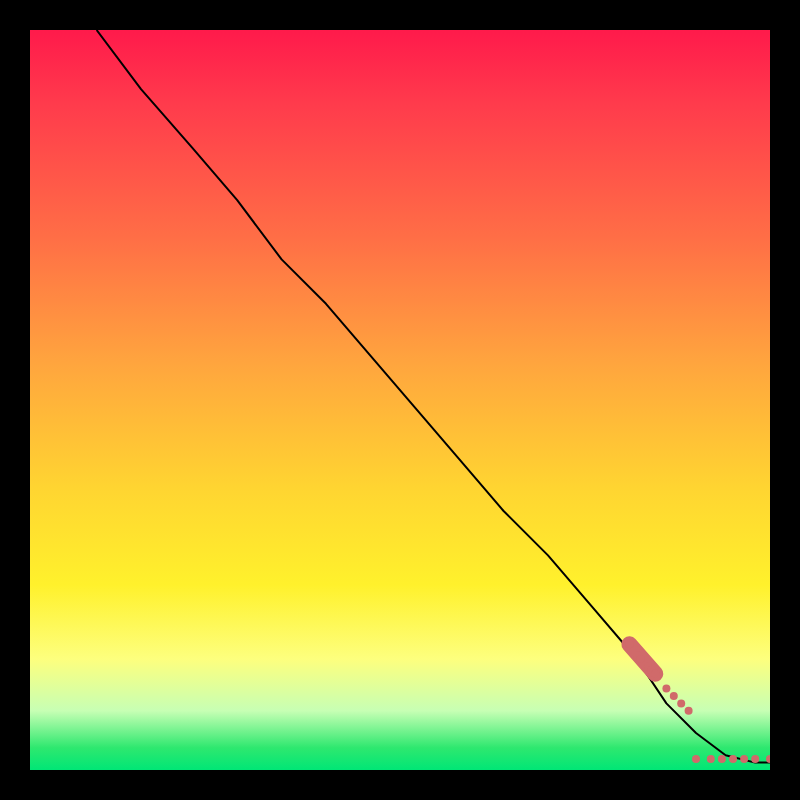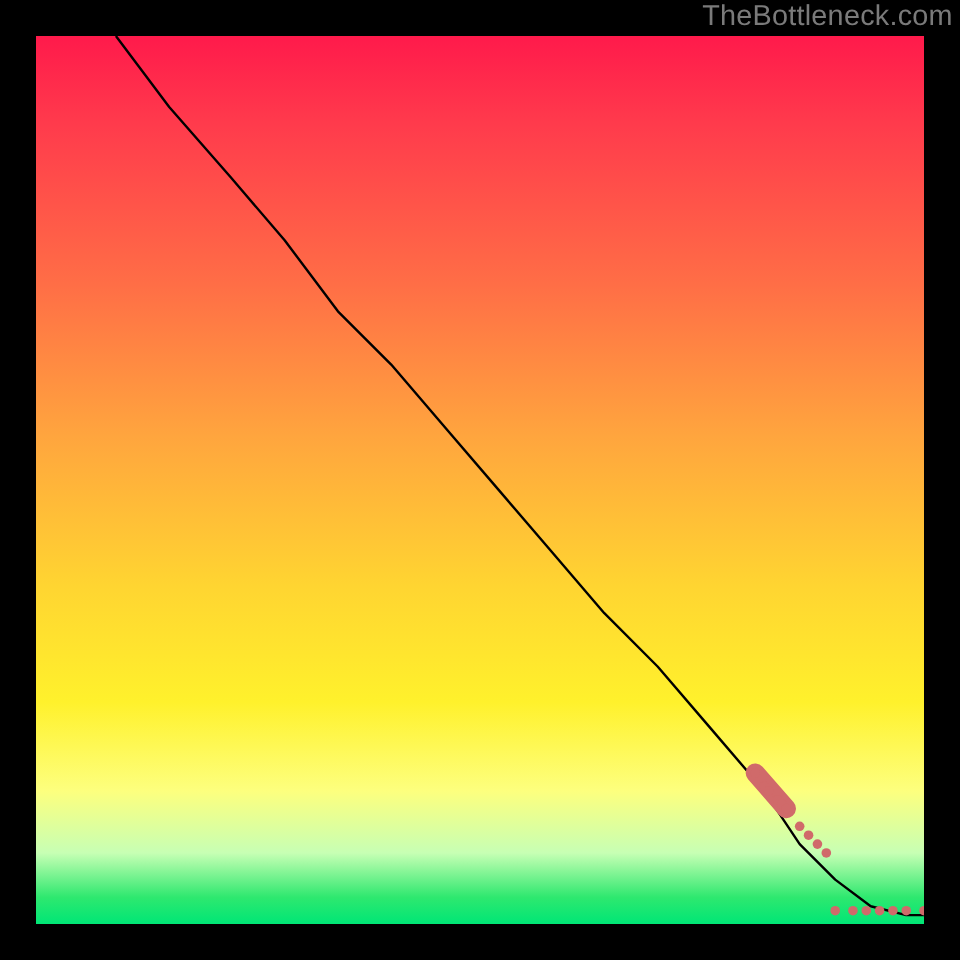--- a/index.html
+++ b/index.html
@@ -89,14 +89,13 @@
           <circle cx="680.8000000000001" cy="728.9" r="4" fill="#d06a6a"></circle>
           <circle cx="691.9000000000001" cy="728.9" r="4" fill="#d06a6a"></circle>
           <circle cx="703" cy="728.9" r="4" fill="#d06a6a"></circle>
           <circle cx="714.1" cy="728.9" r="4" fill="#d06a6a"></circle>
           <circle cx="725.1999999999999" cy="728.9" r="4" fill="#d06a6a"></circle>
           <circle cx="740" cy="728.9" r="4" fill="#d06a6a"></circle>
         </g>
     </svg>
   </div>
 
-  <div class="watermark">TheBottleneck.com</div>
 </div>
 
 </body></html>

